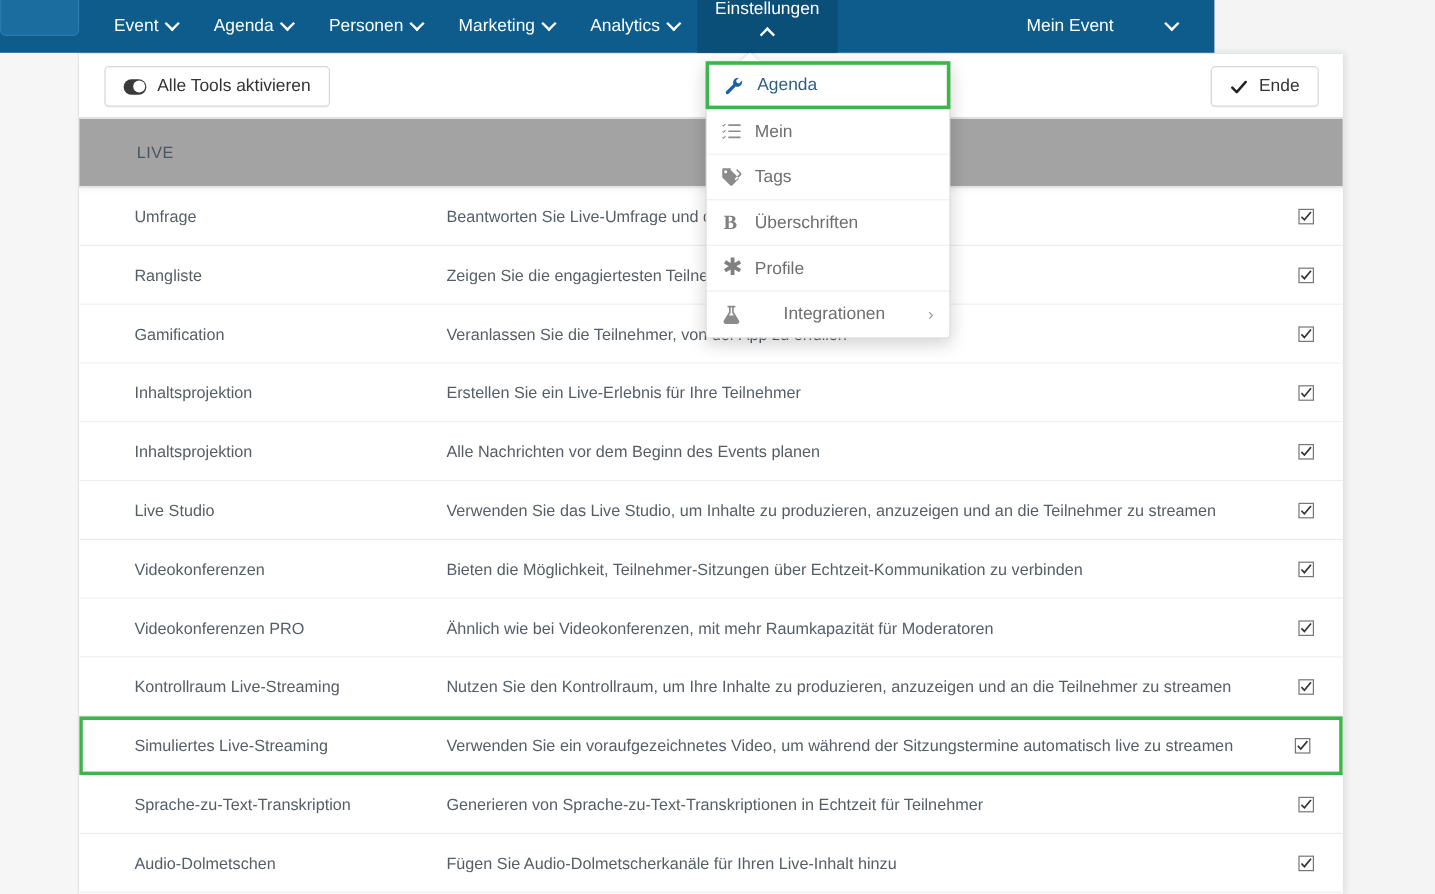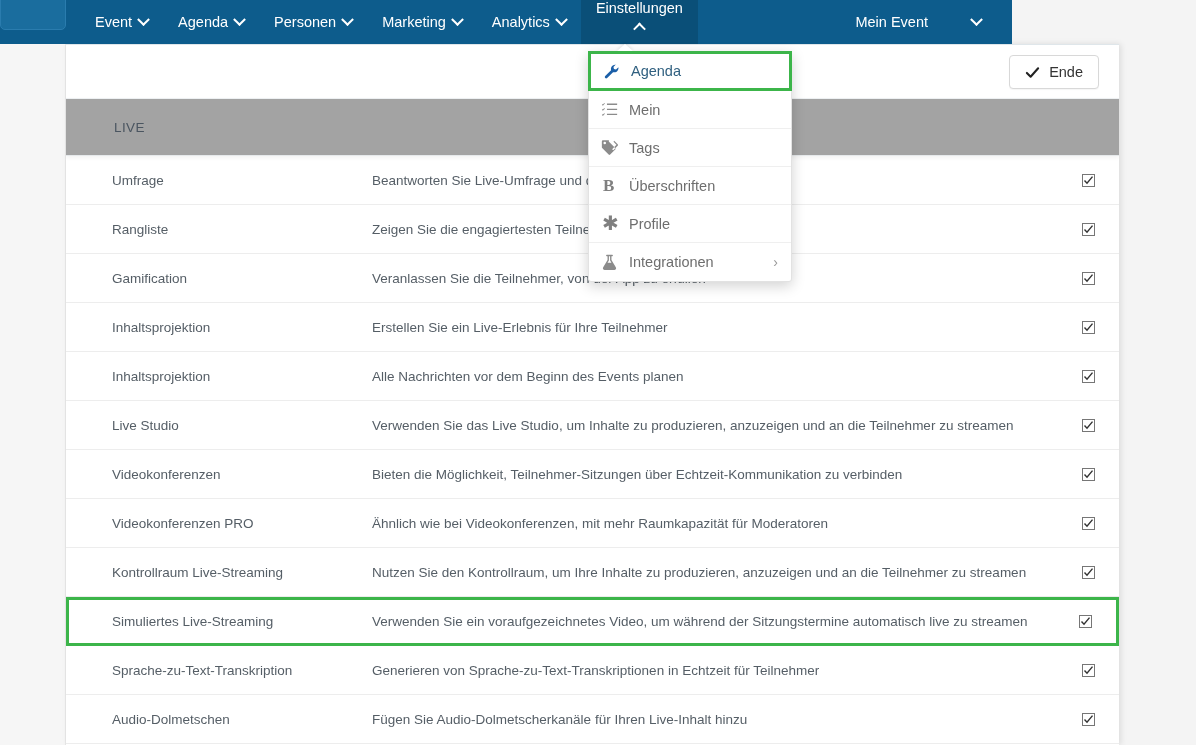--- a/index.html
+++ b/index.html
@@ -168,21 +168,21 @@
     border-bottom: 8px solid #ffffff;
     filter: drop-shadow(0 -2px 1px rgba(0,0,0,0.07));
   }
   .dd-item {
     display: flex; align-items: center;
     height: 38px; padding: 0 12px;
     border-bottom: 1px solid #efefef;
     cursor: pointer;
     position: relative;
   }
-  .dd-item:last-child { border-bottom: none; }
+  .dd-item:last-child { border-bottom: none; gap: 24px; }
   .dd-item.selected {
     border: 3px solid #3cb54a;
     height: 40px;
     margin: -1px -1px 0 -1px;
   }
   .dd-icon {
     width: 28px; flex: none;
     display: flex; align-items: center; justify-content: flex-start;
     color: #8b8b8b;
   }
@@ -208,20 +208,24 @@
 </style>
 </head>
 <body>
 
 <div id="page-bg"></div>
 <div id="left-gutter"></div>
 
 <div id="panel">
 
   <div id="toolbar">
+    <div class="tb-btn" id="btn-toggle-all">
+      <span class="toggle-glyph"></span>
+      <span>Alle Tools aktivieren</span>
+    </div>
     <div class="tb-btn" id="btn-ende">
       <svg class="check-glyph" viewBox="0 0 16 16">
         <path d="M2 8.5 L6 12.5 L14 3.5" stroke="#222" stroke-width="2.2" fill="none" stroke-linecap="round" stroke-linejoin="round"></path>
       </svg>
       <span>Ende</span>
     </div>
   </div>
 
   <div id="section-head">
     <span class="label">LIVE</span>

